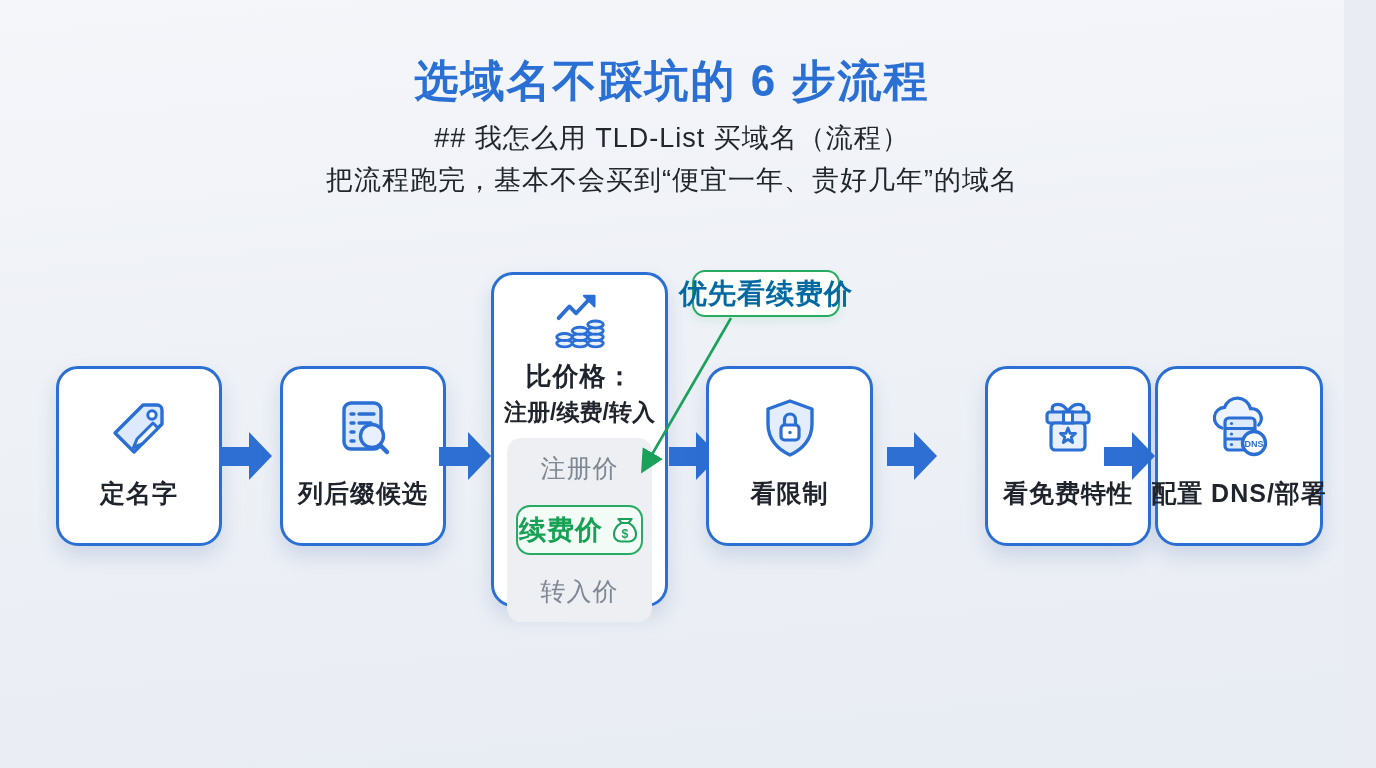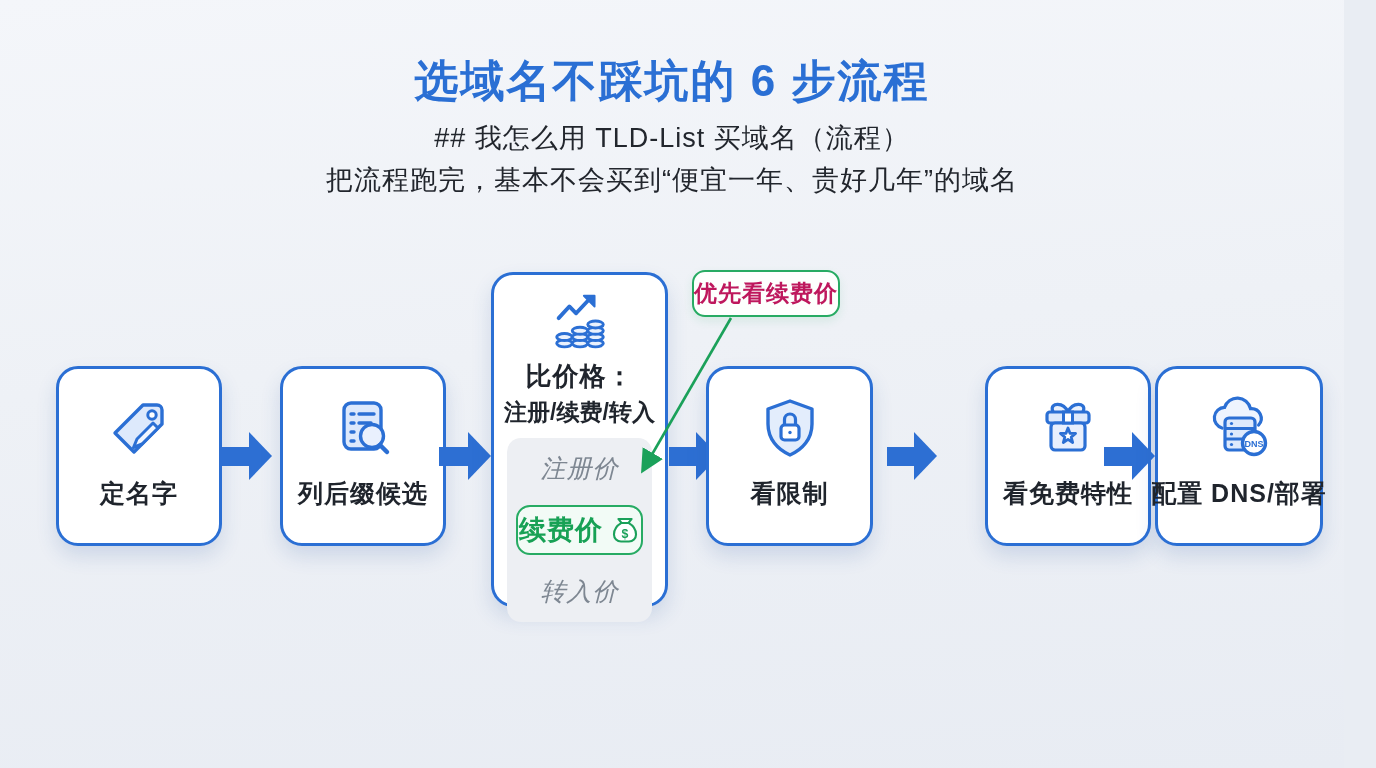--- a/index.html
+++ b/index.html
@@ -43,21 +43,21 @@
   #box3 .icon{margin-top:14px;height:66px;}
   .compare-title{font-size:26px;font-weight:700;color:#1f242c;margin-top:4px;letter-spacing:1px;}
   .compare-sub{font-size:23px;font-weight:700;color:#1f242c;margin-top:3px;white-space:nowrap;}
   .price-panel{
     margin-top:10px;width:calc(100% - 26px);box-sizing:border-box;
     background:#edeff3;border-radius:14px;
     padding:8px 5px;display:flex;flex-direction:column;align-items:center;gap:2px;
   }
   .price-item{
     font-size:25px;color:#7e8792;font-weight:500;
-    padding:6px 0;letter-spacing:1px;font-style:italic;
+    padding:6px 0;letter-spacing:1px;
   }
   .price-pill{
     box-sizing:border-box;width:calc(100% - 8px);
     border:2.5px solid #27ab63;border-radius:14px;background:#f2fbf6;
     display:flex;align-items:center;justify-content:center;gap:7px;
     padding:5px 0;margin:12px 0;
   }
   .price-pill .pill-label{font-size:27px;font-weight:800;color:#17a155;letter-spacing:1px;}
 
   
@@ -75,21 +75,21 @@
   #arrow5{left:1104px;width:51px;}
 
   
   .callout{
     position:absolute;left:692px;top:270px;width:148px;height:47px;
     box-sizing:border-box;background:#fdfffd;
     border:2.5px solid #27ab63;border-radius:13px;
     display:flex;align-items:center;justify-content:center;
     box-shadow:0 4px 10px rgba(39,171,99,0.12);
   }
-  .callout .callout-label{font-size:23px;font-weight:700;color:#be185d;letter-spacing:1px;white-space:nowrap;}
+  .callout .callout-label{font-size:28px;font-weight:700;color:#0369a1;letter-spacing:1px;white-space:nowrap;}
 
   .connector-overlay{position:absolute;left:0;top:0;width:1376px;height:768px;pointer-events:none;}
 </style>
 </head>
 <body>
 
 <div class="canvas">
 
   <h1 class="page-title">选域名不踩坑的 6 步流程</h1>
   <div class="subtitle l1">## 我怎么用 TLD-List 买域名（流程）</div>

